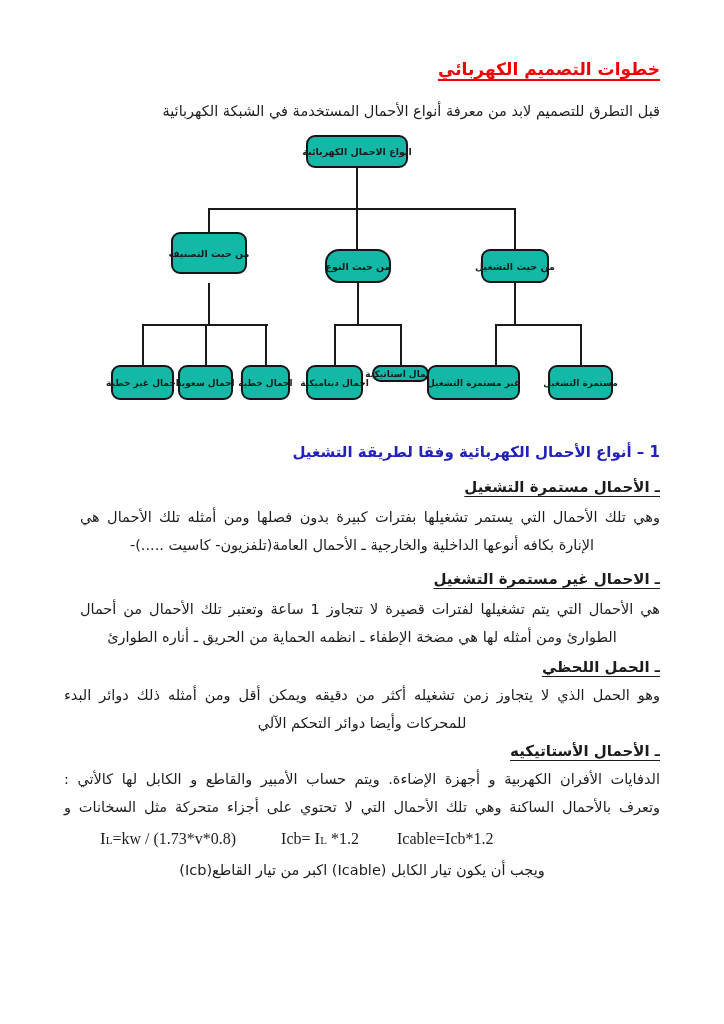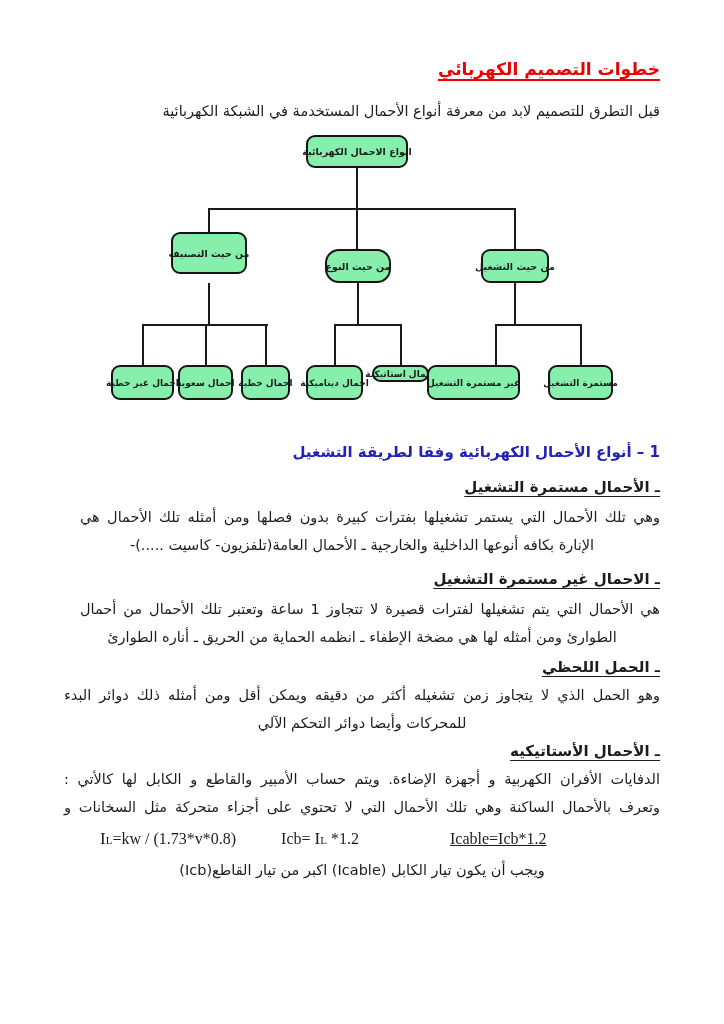--- a/index.html
+++ b/index.html
@@ -41,21 +41,21 @@
     width: 724px;
     height: 268px;
   }
   .nb {
     position: absolute;
     display: flex;
     align-items: center;
     justify-content: center;
     border: 2px solid #151515;
     border-radius: 9px;
-    background: #86efac;
+    background: #14b8a6;
     font-weight: bold;
     white-space: nowrap;
     direction: rtl;
     box-sizing: border-box;
   }
   .nb.root   { font-size: 9.5px; }
   .nb.branch { font-size: 9.5px; }
   .nb.leaf   { font-size: 9px; }
   .hline, .vline { position: absolute; background: #1a1a1a; }
   .hline { height: 2px; }
@@ -81,21 +81,21 @@
     direction: ltr;
     display: flex;
     align-items: baseline;
     margin-top: 10px;
     margin-left: 36px;
     font-family: "Liberation Serif", serif;
     font-size: 16px;
     line-height: 22px;
   }
   .f2 { margin-left: 45px; }
-  .f3 { margin-left: 91px; text-decoration: underline; }
+  .f3 { margin-left: 38px; }
   .bigI { font-size: 17px; }
   .subL { font-size: 11px; }
   .note { margin-top: 8px; direction: rtl; text-align: center; font-size: 14.5px; line-height: 22px; }
 
   .mt40 { margin-top: 40px; }
   .mt12 { margin-top: 12px; }
   .mt8  { margin-top: 8px; margin-left: 16px; }
   .mt6  { margin-top: 6px; }
 </style>
 </head>

